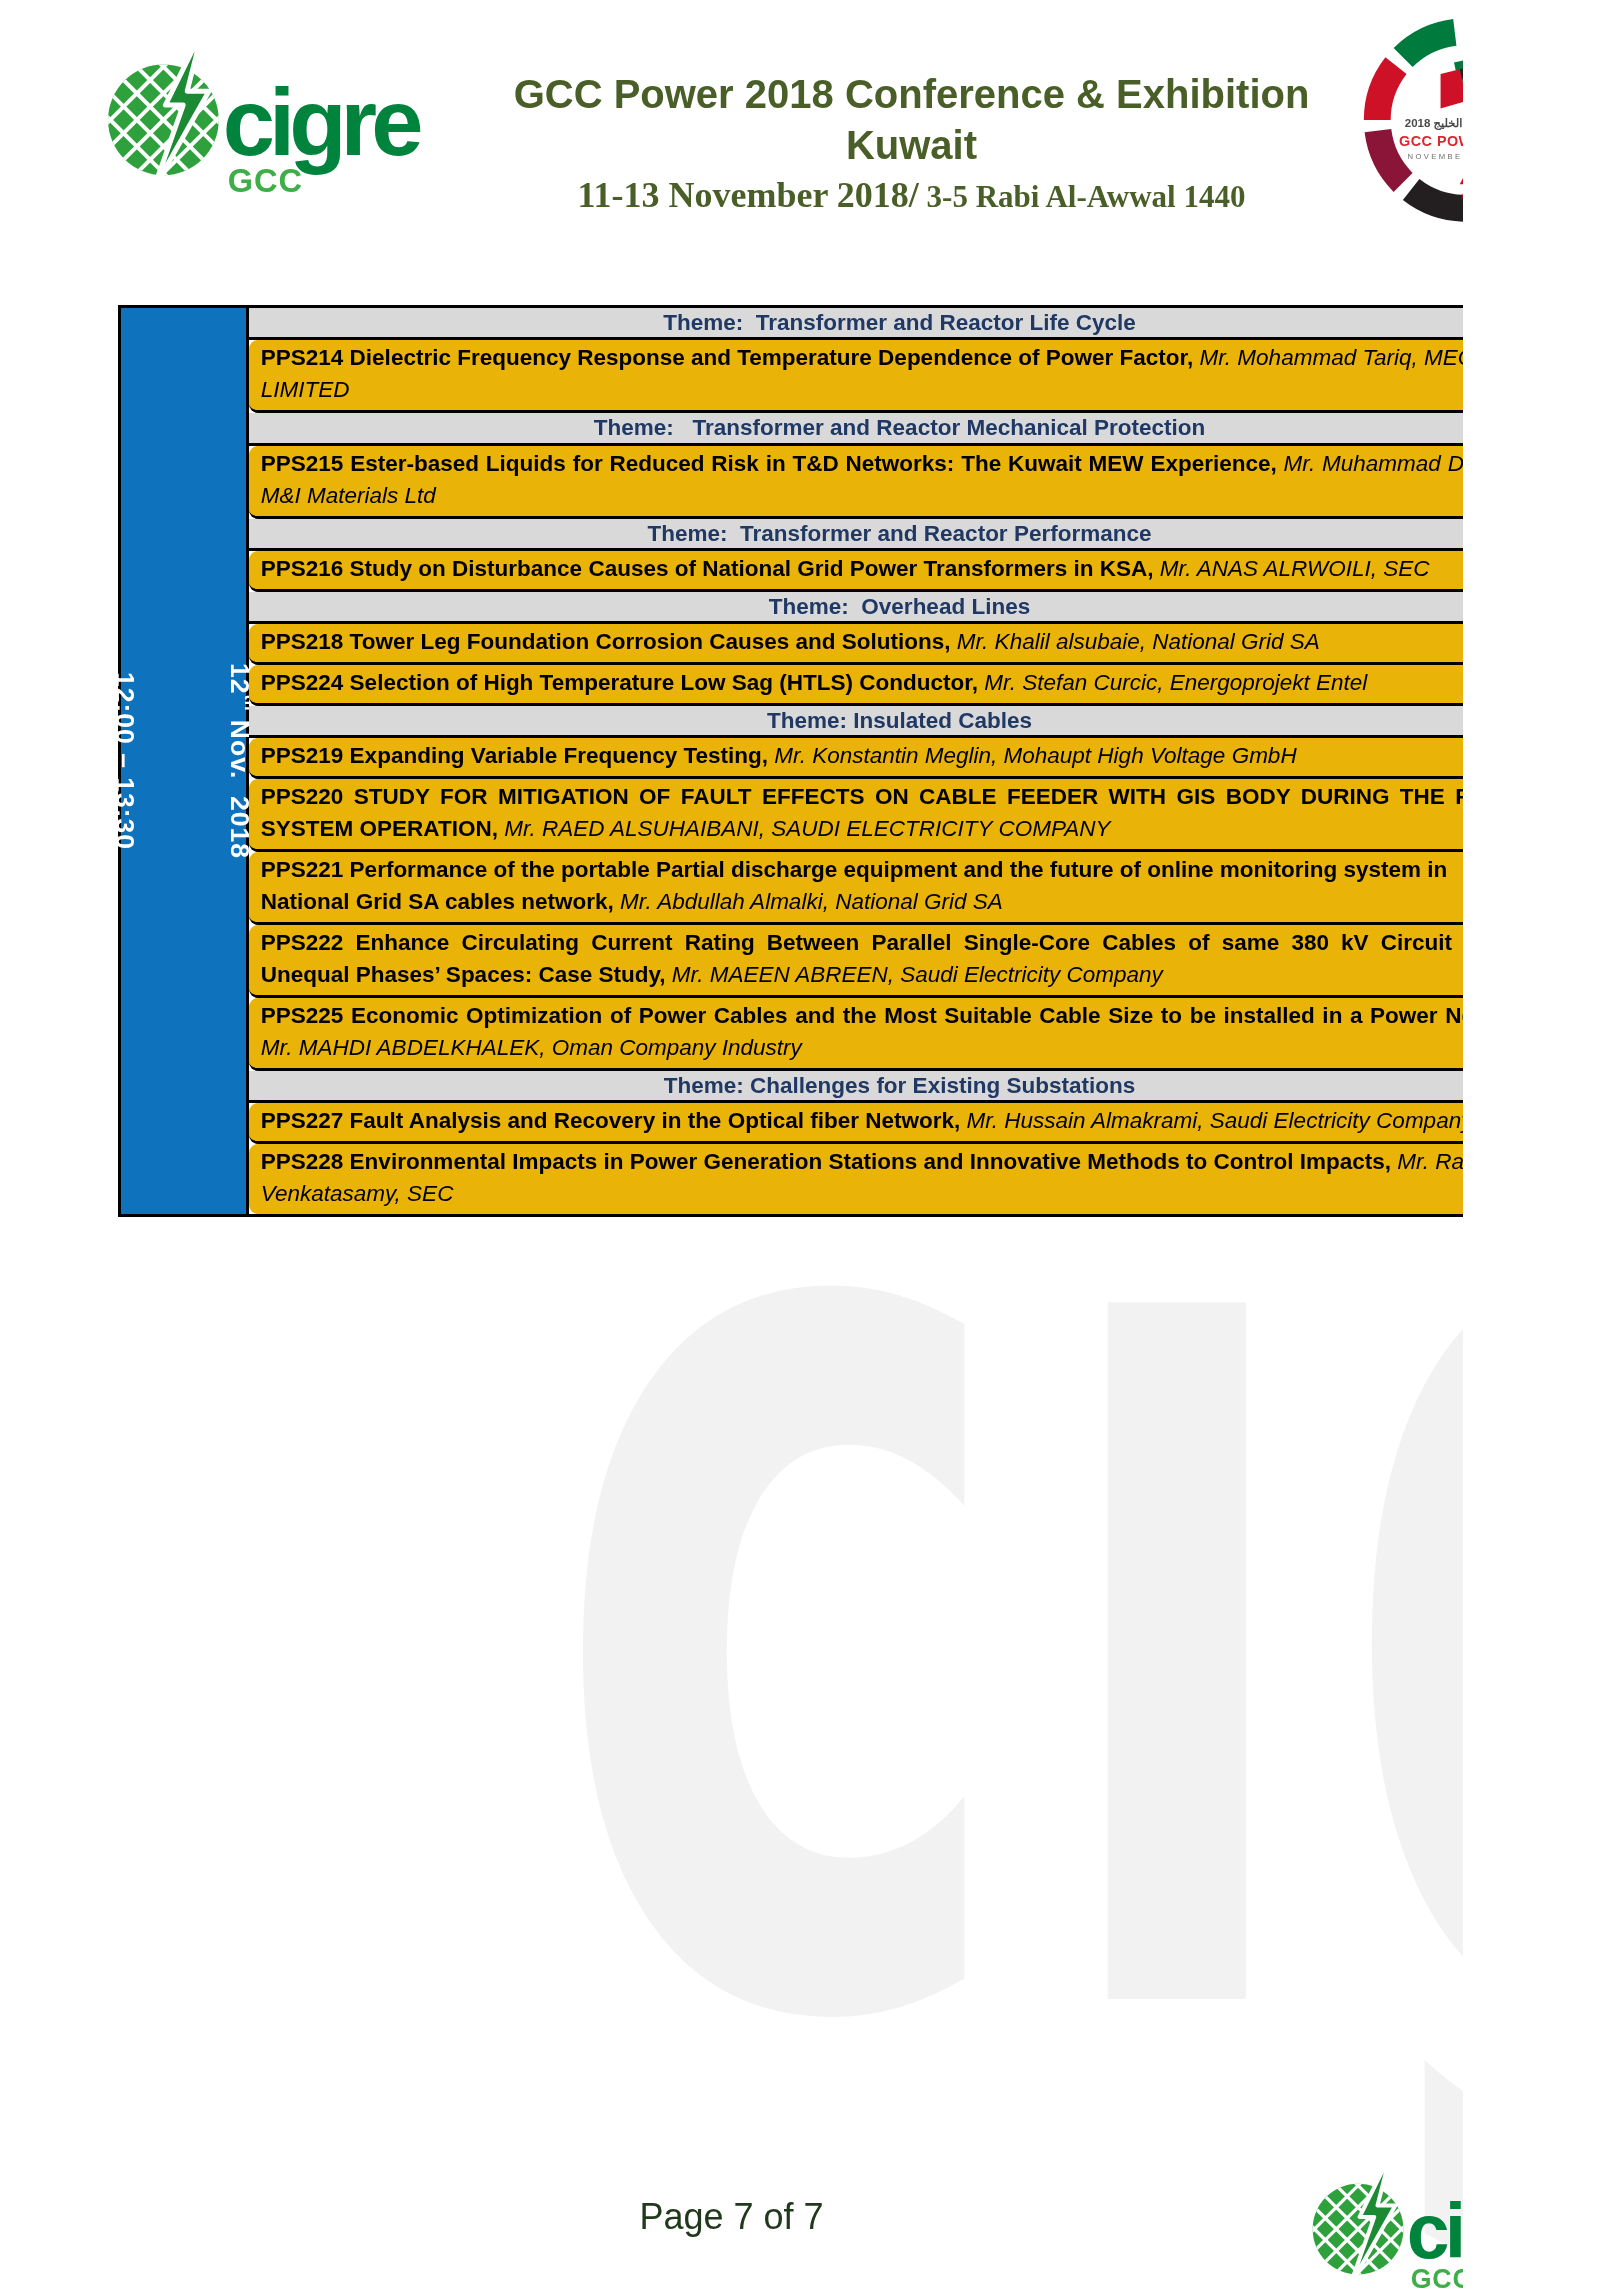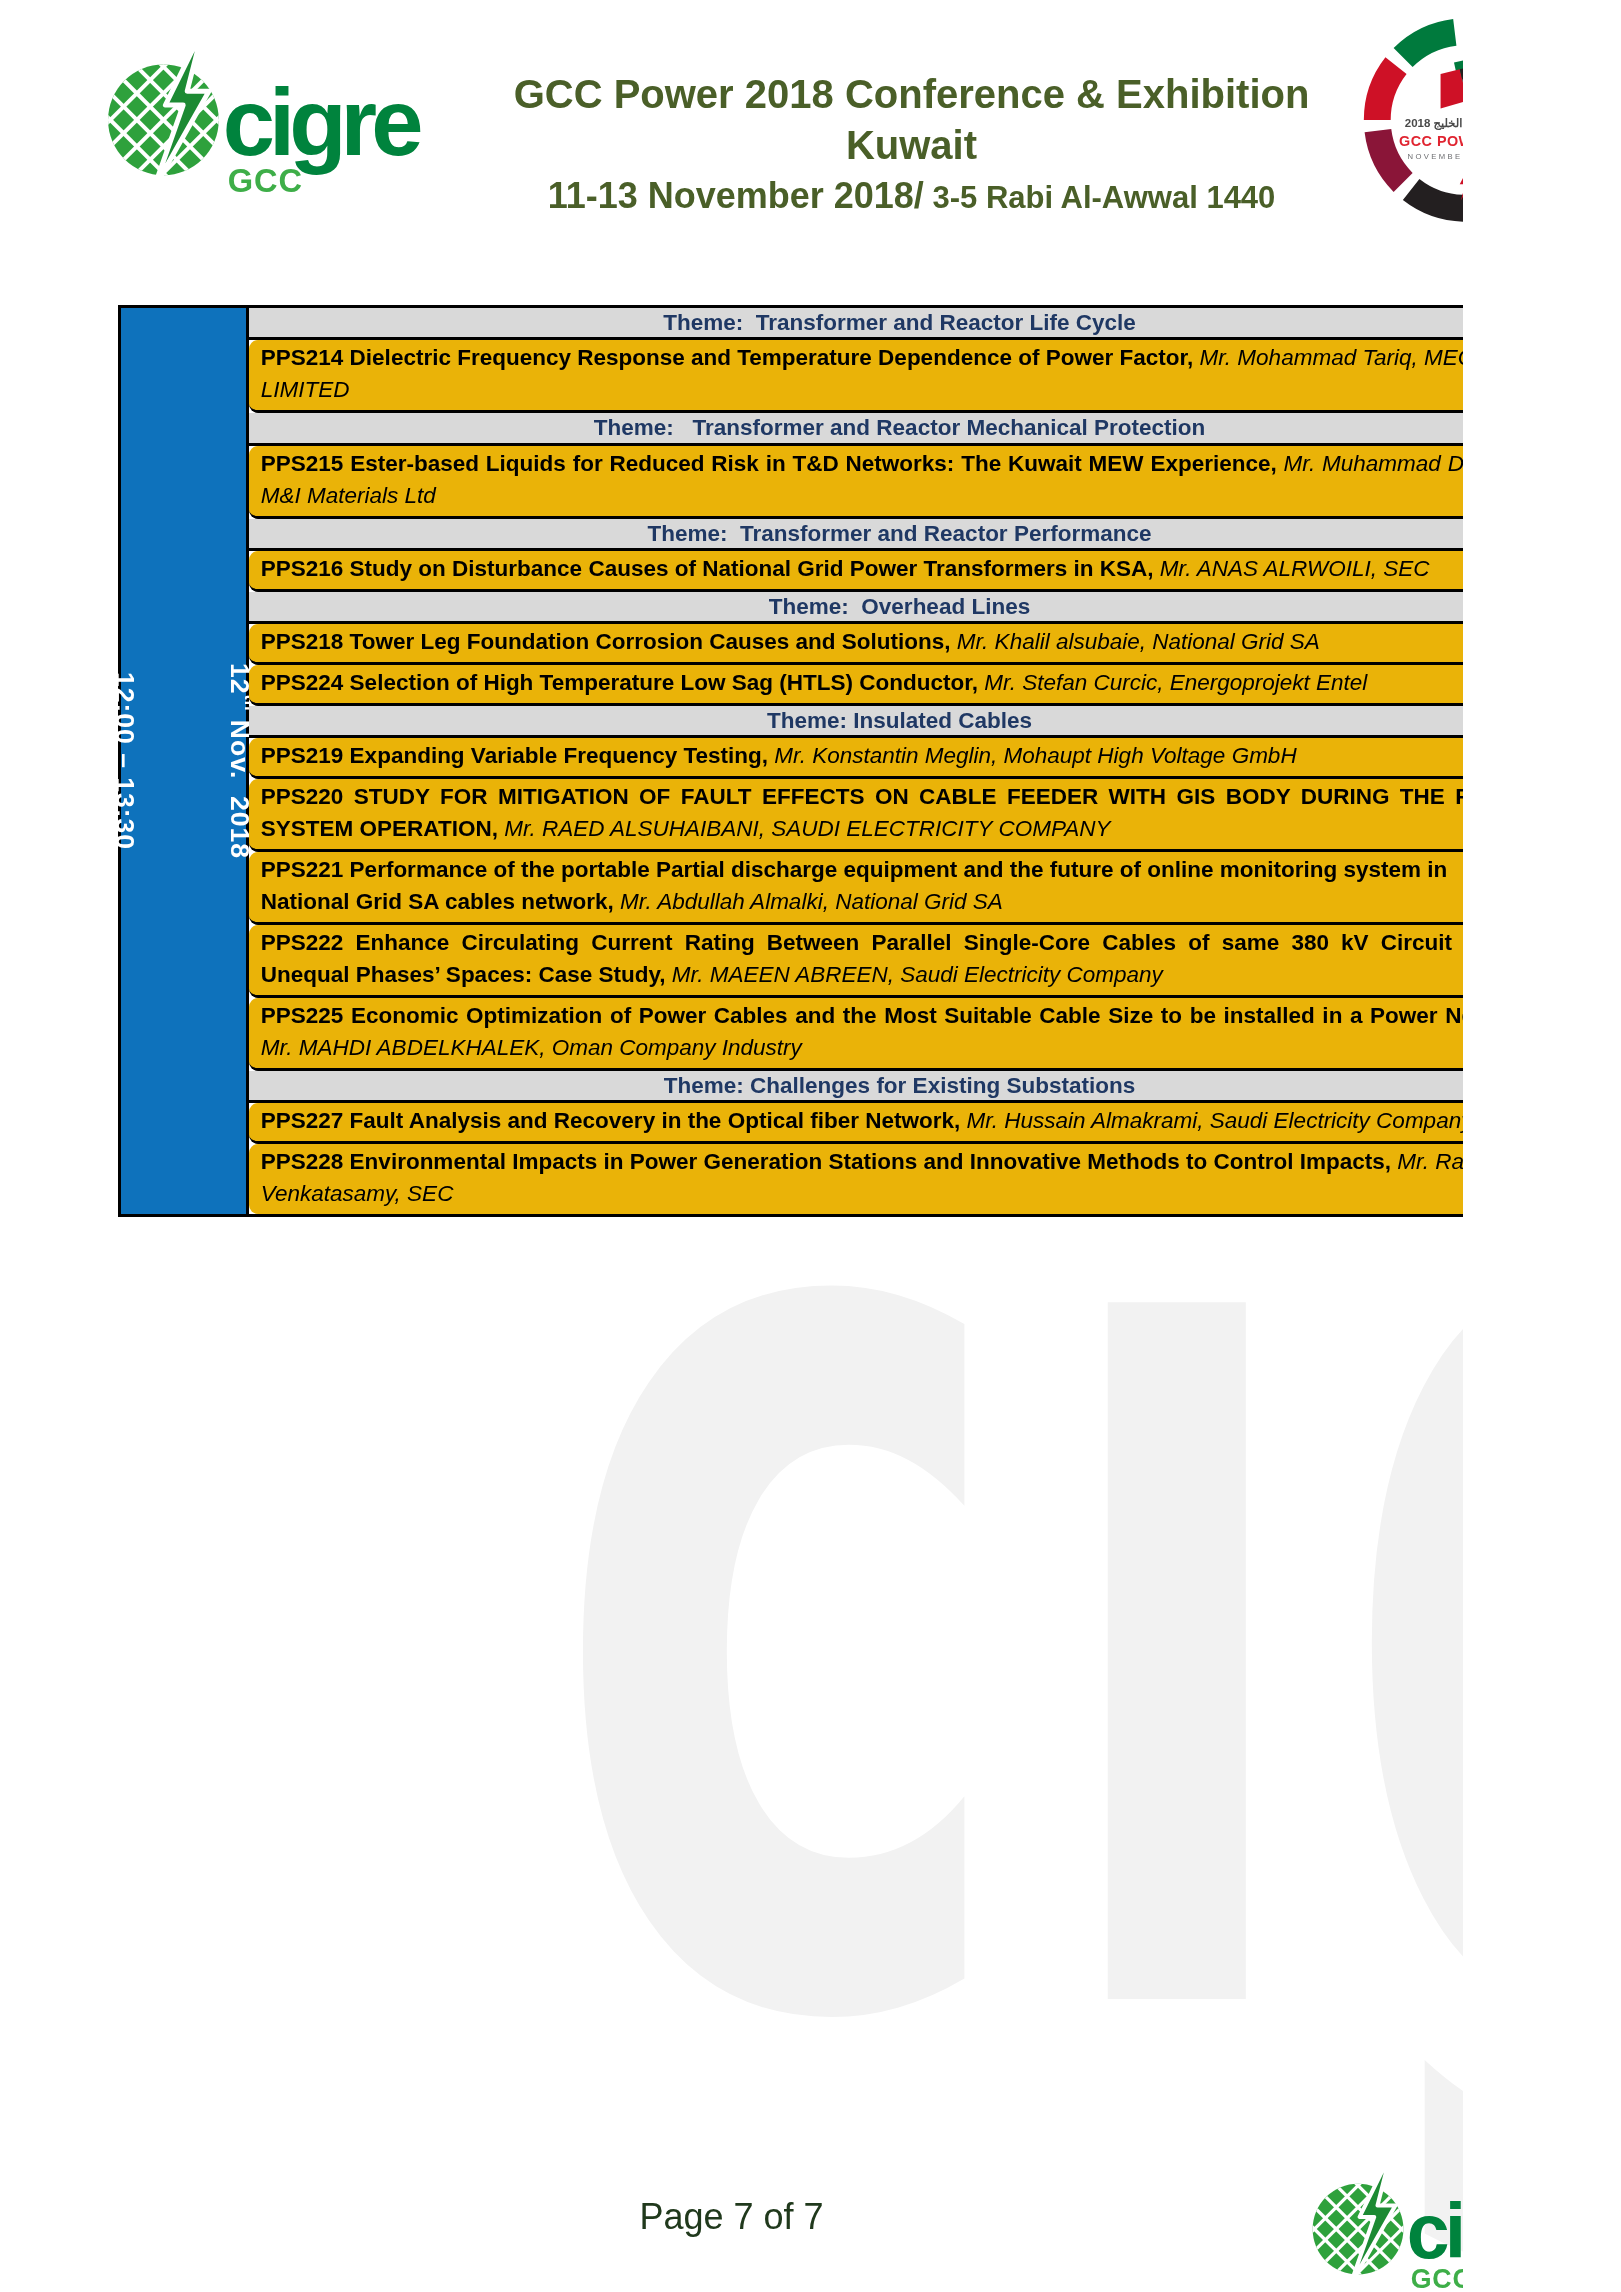--- a/index.html
+++ b/index.html
@@ -6,21 +6,21 @@
   .page{
     position:relative; width:1463px; height:2293px; overflow:hidden;
     background:#fff; font-family:"Liberation Sans",sans-serif; color:#000;
   }
   
   .header-logo{position:absolute;left:106px;top:25.5px;}
   .header-title{position:absolute;left:402px;top:69px;width:1019px;text-align:center;
     color:#4A5F28;font-weight:bold;}
   .ht-line1{font-size:40px;line-height:51px;}
   .ht-line2{font-size:40px;line-height:51px;}
-  .ht-line3{font-size:36px;line-height:49px;white-space:nowrap;}
+  .ht-line3{font-size:36px;line-height:49px;white-space:nowrap;font-family:Liberation Serif, serif;}
   .ht-line3 .secondary{font-size:31px;}
   .badge{position:absolute;left:1360px;top:11.8px;}
   
   .schedule{
     position:absolute;left:118px;top:305px;width:1435px;box-sizing:border-box;
     border:3.9px solid #000;display:flex;background:#fff;z-index:2;
   }
   .session-cell{
     width:125px;flex:0 0 125px;background:#0E72BC;border-right:3.9px solid #000;
     display:flex;align-items:center;justify-content:center;

